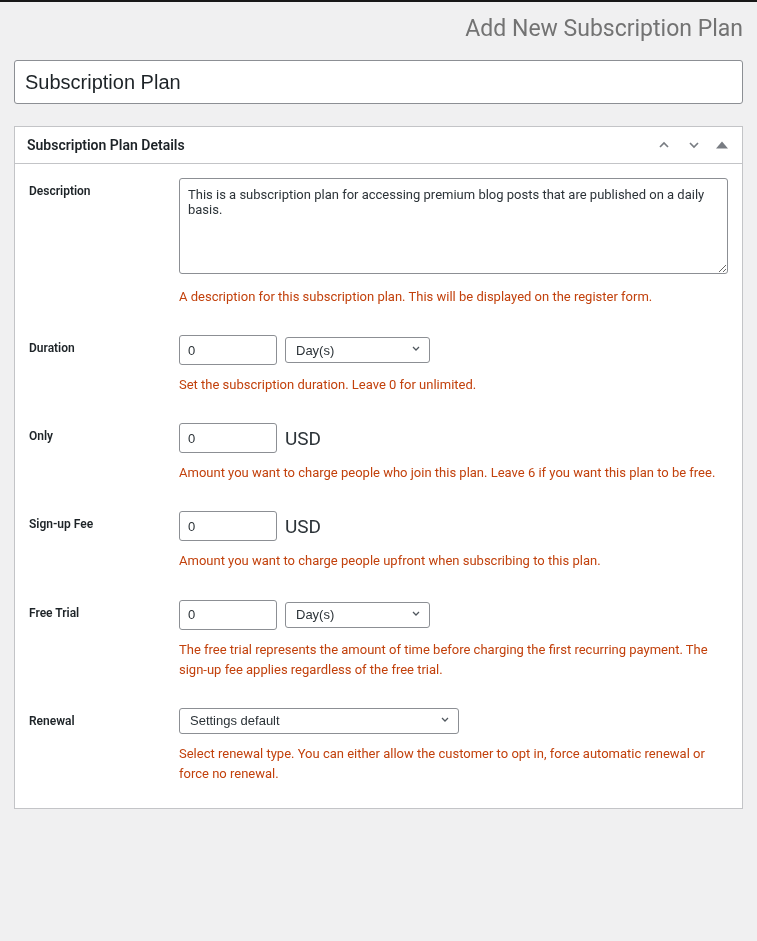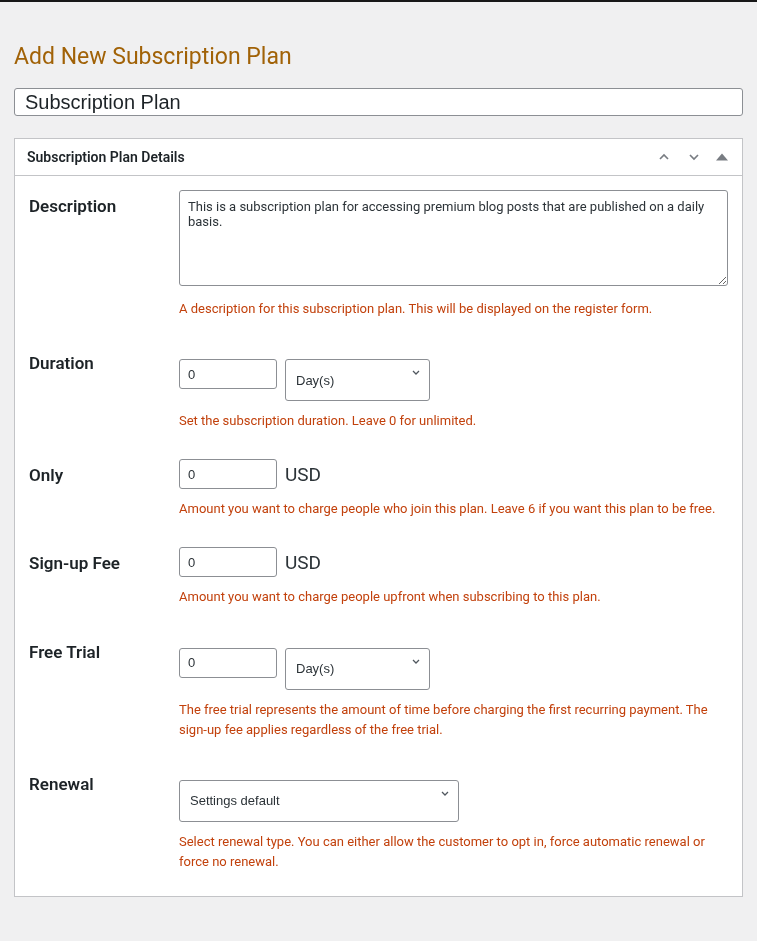--- a/index.html
+++ b/index.html
@@ -15,33 +15,34 @@
     height: 2px;
     background: #000;
     opacity: 0.9;
   }
   .page {
     padding: 10px 14px 30px 14px;
   }
   h1.page-title {
     font-size: 23px;
     font-weight: 400;
-    margin: 31px 0 18px 0;
-    color: #a16207;
+    margin: 3px 0 18px 0;
+    color: #737373;
+    text-align: right;
   }
   .title-input {
     width: 100%;
     font-size: 20px;
     padding: 6px 10px;
     border: 1px solid #8c8f94;
     border-radius: 3px;
     background: #fff;
     color: #1d2327;
     line-height: 1.3;
-    height: 28px;
+    height: 44px;
   }
   .metabox {
     margin-top: 22px;
     background: #fff;
     border: 1px solid #c3c4c7;
   }
   .metabox-header {
     display: flex;
     align-items: center;
     justify-content: space-between;
@@ -77,21 +78,21 @@
   .form-row {
     display: flex;
     align-items: flex-start;
     margin-bottom: 28px;
   }
   .form-row:last-child { margin-bottom: 0; }
   .form-label {
     width: 150px;
     flex-shrink: 0;
     font-weight: 600;
-    font-size: 17px;
+    font-size: 12px;
     color: #1d2327;
     padding-top: 6px;
   }
   .form-control {
     flex: 1;
   }
   textarea.description {
     width: 100%;
     height: 96px;
     border: 1px solid #8c8f94;
@@ -126,26 +127,25 @@
   .select-wrap {
     position: relative;
     display: inline-block;
   }
   .select-wrap select {
     appearance: none;
     -webkit-appearance: none;
     border: 1px solid #8c8f94;
     border-radius: 3px;
     background: #fff;
-    height: 42px;
+    height: 26px;
     padding: 0 30px 0 10px;
     font-size: 13px;
     color: #2c3338;
     cursor: pointer;
-    margin-top: 12px;
   }
   .select-wrap .caret {
     position: absolute;
     right: 8px;
     top: 50%;
     transform: translateY(-50%);
     pointer-events: none;
     color: #50575e;
   }
   .w-145 select { width: 145px; }

